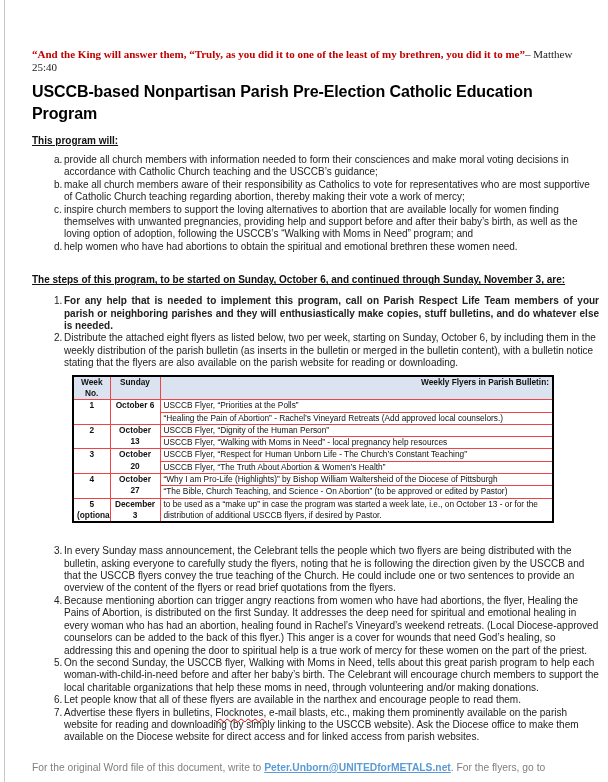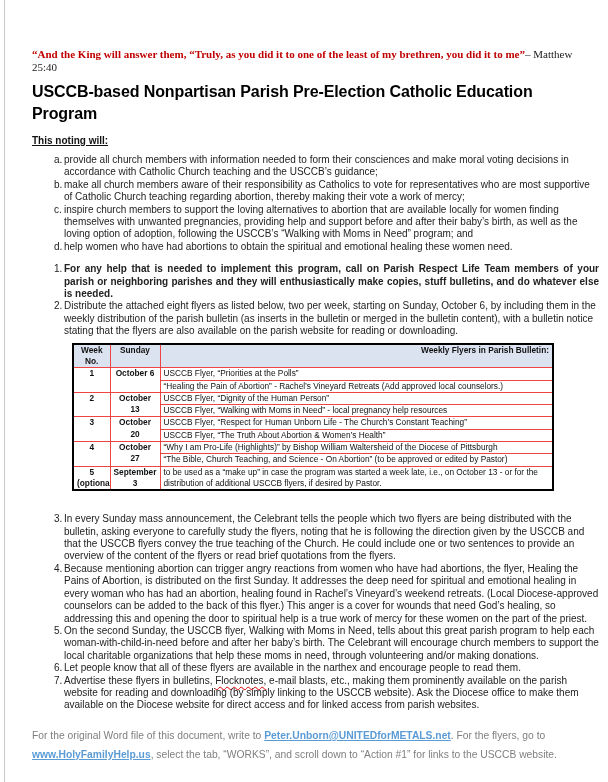--- a/index.html
+++ b/index.html
@@ -56,41 +56,42 @@
 <body>
 
 <div class="page-edge"></div>
 
 <div class="content">
 
   <div class="quote"><span>“And the King will answer them, “Truly, as you did it to one of the least of my brethren, you did it to me”</span><span class="src">– Matthew 25:40</span></div>
 
   <div class="title">USCCB-based Nonpartisan Parish Pre-Election Catholic Education Program</div>
 
-  <div class="h-underline heading1">This noting will:</div>
+  <div class="h-underline heading1">This program will:</div>
 
   <div class="list goals">
     <div class="li">
       <span class="mk">a.</span>
       <span class="tx">provide all church members with information needed to form their consciences and make moral voting decisions in accordance with Catholic Church teaching and the USCCB’s guidance;</span>
     </div>
     <div class="li">
       <span class="mk">b.</span>
       <span class="tx">make all church members aware of their responsibility as Catholics to vote for representatives who are most supportive of Catholic Church teaching regarding abortion, thereby making their vote a work of mercy;</span>
     </div>
     <div class="li">
       <span class="mk">c.</span>
       <span class="tx">inspire church members to support the loving alternatives to abortion that are available locally for women finding themselves with unwanted pregnancies, providing help and support before and after their baby’s birth, as well as the loving option of adoption, following the USCCB’s “Walking with Moms in Need” program; and</span>
     </div>
     <div class="li">
       <span class="mk">d.</span>
-      <span class="tx">help women who have had abortions to obtain the spiritual and emotional healing these women need.</span>
+      <span class="tx">help women who have had abortions to obtain the spiritual and emotional brethren these women need.</span>
     </div>
   </div>
 
+  <div class="h-underline heading2">The steps of this program, to be started on Sunday, October 6, and continued through Sunday, November 3, are:</div>
 
   <div class="list steps12">
     <div class="li justify">
       <span class="mk">1.</span>
       <span class="tx">For any help that is needed to implement this program, call on Parish Respect Life Team members of your parish or neighboring parishes and they will enthusiastically make copies, stuff bulletins, and do whatever else is needed.</span>
     </div>
     <div class="li">
       <span class="mk">2.</span>
       <span class="tx">Distribute the attached eight flyers as listed below, two per week, starting on Sunday, October 6, by including them in the weekly distribution of the parish bulletin (as inserts in the bulletin or merged in the bulletin content), with a bulletin notice stating that the flyers are also available on the parish website for reading or downloading.</span>
     </div>
@@ -139,21 +140,21 @@
         <td class="fly">“Why I am Pro-Life (Highlights)” by Bishop William Waltersheid of the Diocese of Pittsburgh</td>
       </tr>
       <tr>
         <td class="fly">“The Bible, Church Teaching, and Science - On Abortion” (to be approved or edited by Pastor)</td>
       </tr>
       <tr>
         <td class="wk" rowspan="2">
           <div>5</div>
           <div>(optional)</div>
         </td>
-        <td class="sun" rowspan="2">September 3</td>
+        <td class="sun" rowspan="2">December 3</td>
         <td class="fly" rowspan="2">to be used as a “make up” in case the program was started a week late, i.e., on October 13 - or for the distribution of additional USCCB flyers, if desired by Pastor.</td>
       </tr>
       <tr></tr>
     </tbody>
       </table>
   </div>
 
   <div class="list steps37">
     <div class="li">
       <span class="mk">3.</span>

